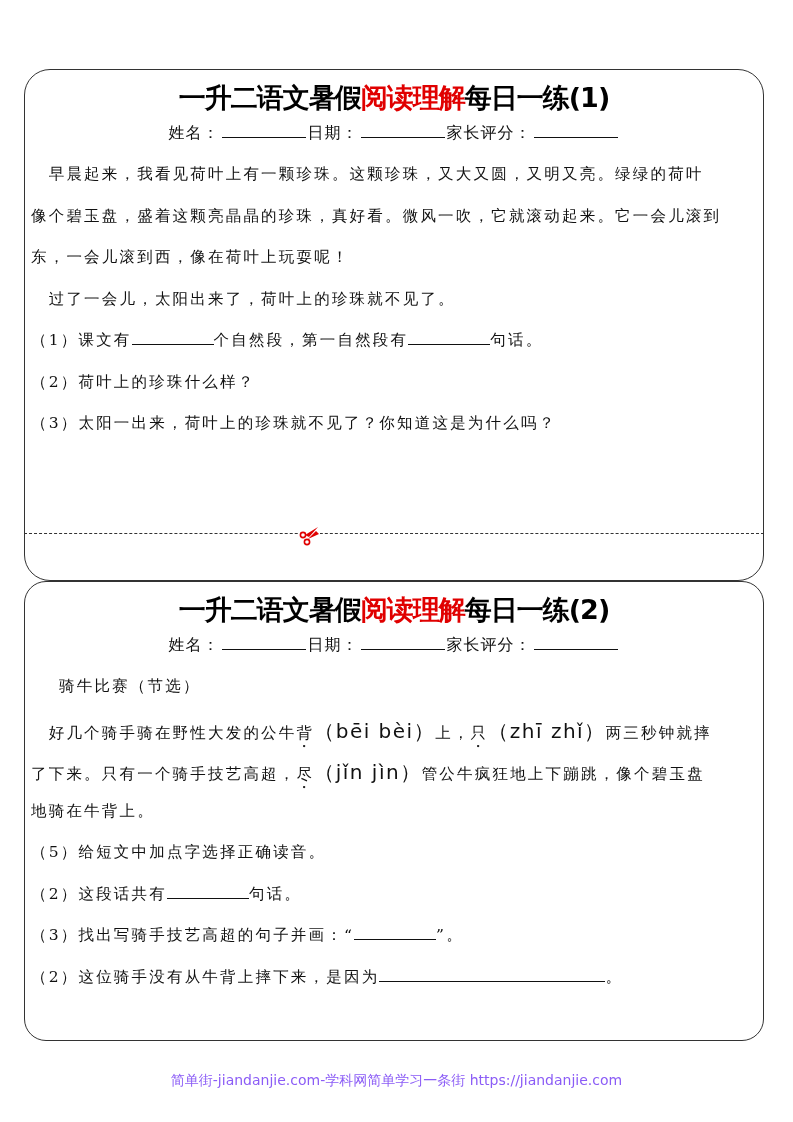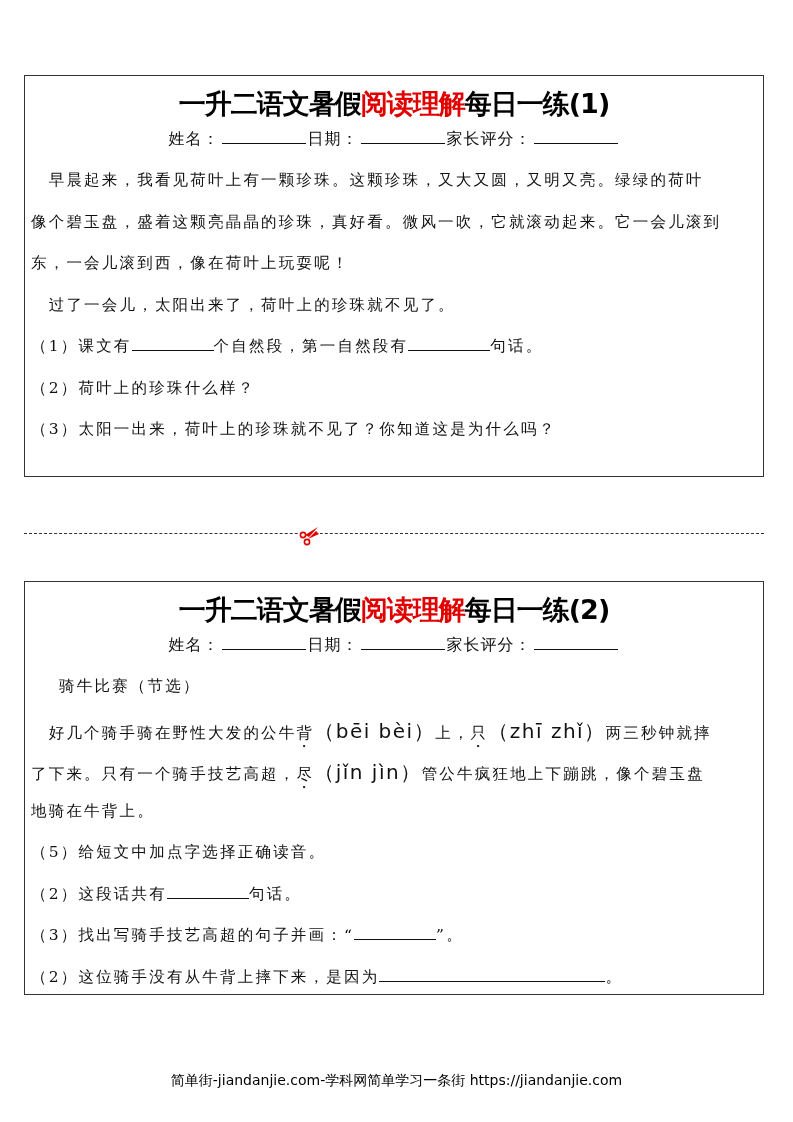--- a/index.html
+++ b/index.html
@@ -1,35 +1,35 @@
 <!DOCTYPE html>
 <html><head>
 <meta charset="utf-8">
 <style>
   html, body { margin: 0; padding: 0; background: #ffffff; }
   body { width: 793px; height: 1122px; position: relative; overflow: hidden;
          font-family: "DejaVu Serif", "Liberation Serif", serif; color: #111; }
   .box { position: absolute; left: 24px; width: 740px; border: 1.5px solid #333; box-sizing: border-box; }
-  #box1 { top: 75px; height: 402px; }
-  #box2 { top: 581px; height: 414px; }
+  #box1 { top: 69px; height: 512px; border-radius: 26px; }
+  #box2 { top: 581px; height: 460px; border-radius: 22px; }
   .title { position: absolute; left: 0; right: 0; text-align: center;
            font-family: "DejaVu Sans", "Liberation Sans", sans-serif; font-weight: bold;
            font-size: 27px; letter-spacing: -1px; color: #000; }
   .title .red { color: #e00000; }
   .meta { position: absolute; left: 0; right: 0; text-align: center; font-size: 16px; letter-spacing: 1px; }
   .meta .blank { display: inline-block; width: 84px; border-bottom: 1.2px solid #111; margin: 0 2px; height: 14px; vertical-align: baseline; }
   .line { position: absolute; left: 6px; right: 6px; font-size: 15.5px; letter-spacing: 2.2px; white-space: nowrap; }
   .blank-s { display: inline-block; width: 82px; border-bottom: 1px solid #111; height: 14px; vertical-align: baseline; }
   .blank-l { display: inline-block; width: 226px; border-bottom: 1px solid #111; height: 14px; vertical-align: baseline; }
   .py { font-family: "DejaVu Sans", "Liberation Sans", sans-serif; letter-spacing: 1.5px; font-size: 20px; }
   .dot { text-emphasis: dot; -webkit-text-emphasis: dot; text-emphasis-position: under; }
   #cutline { position: absolute; left: 24px; width: 740px; top: 533px; border-top: 1.3px dashed #333; }
   #scissors { position: absolute; left: 298px; top: 526px; width: 22px; height: 20px; background: #fff; }
   #footer { position: absolute; left: 0; right: 0; top: 1072px; text-align: center;
-            font-family: "DejaVu Sans", "Liberation Sans", sans-serif; font-size: 14px; color: #000000; }
+            font-family: "DejaVu Sans", "Liberation Sans", sans-serif; font-size: 14px; color: #8b5cf6; }
 </style>
 </head>
 <body>
 
 <div id="box1" class="box">
   <div class="title" style="top:10px;">
     <span>一升二语文暑假</span><span class="red">阅读理解</span><span>每日一练(1)</span>
   </div>
   <div class="meta" style="top:53px;">
     <span>姓名：</span><span class="blank"></span><span>日期：</span><span class="blank"></span><span>家长评分：</span><span class="blank"></span>

